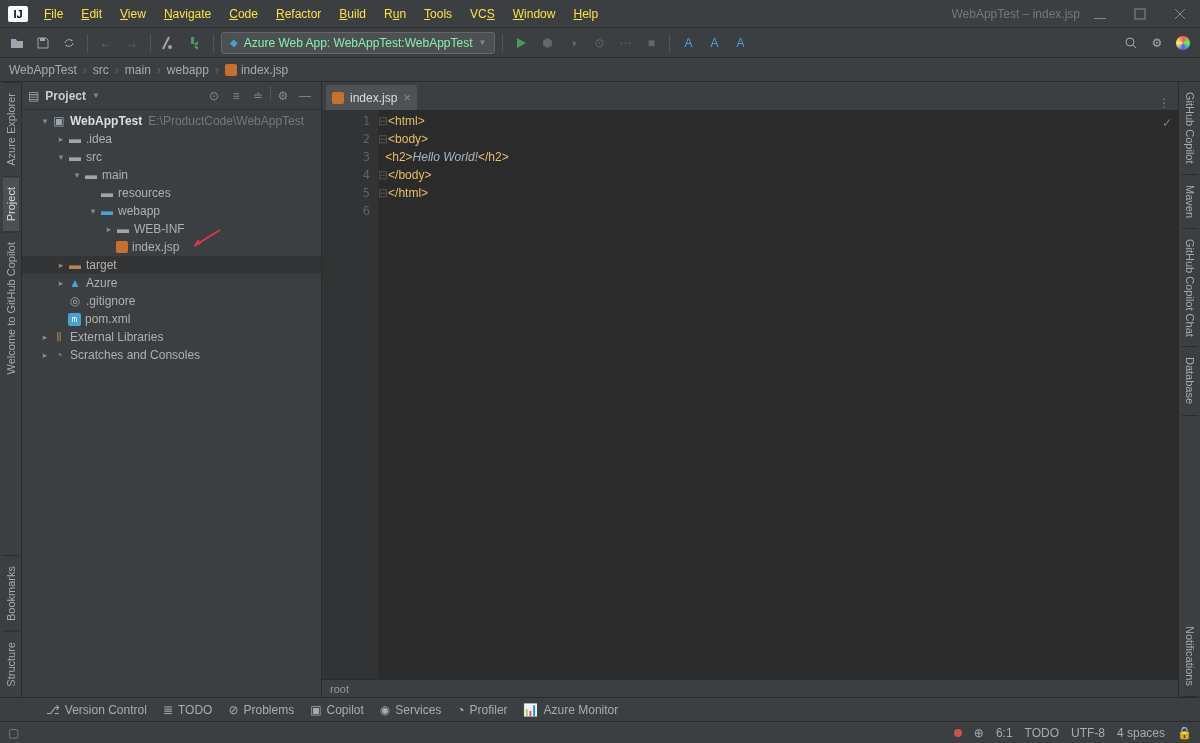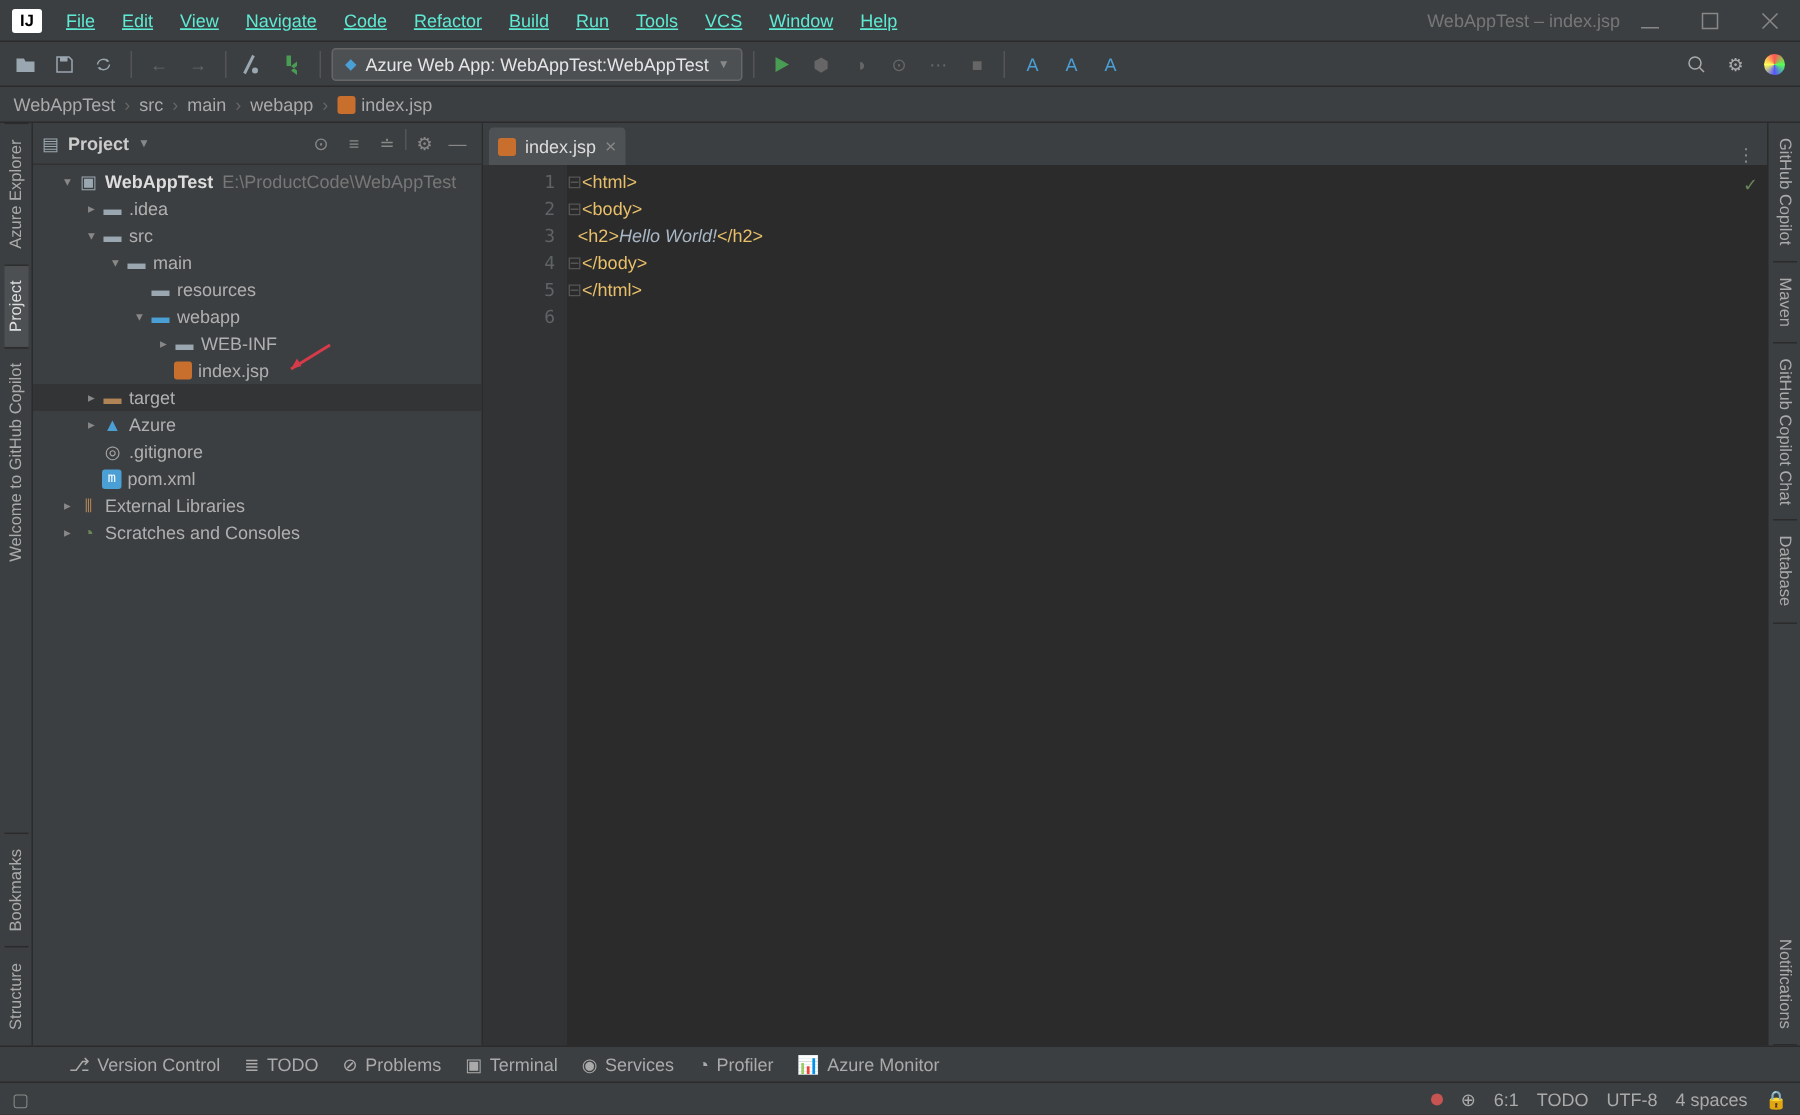--- a/index.html
+++ b/index.html
@@ -3,34 +3,34 @@
 <meta charset="utf-8">
 <style>
 * { margin:0; padding:0; box-sizing:border-box; font-family:"Segoe UI",Arial,sans-serif; }
 html,body { width:1200px; height:743px; background:#3c3f41; color:#bbbbbb; font-size:12px; overflow:hidden; }
 .root { width:100%; height:100%; display:flex; flex-direction:column; background:#3c3f41; }
 
 
 .titlebar { height:28px; display:flex; align-items:center; background:#3c3f41; border-bottom:1px solid #2b2b2b; }
 .app-icon { width:20px; height:16px; margin:16px 8px; background:#fff; border-radius:2px; display:flex; align-items:center; justify-content:center; color:#000; font-weight:bold; font-size:11px; }
 .menubar { display:flex; gap:2px; }
-.menubar span { padding:3px 8px; cursor:pointer; color:#5eead4;text-decoration:underline; }
+.menubar span { padding:3px 8px; cursor:pointer; color:#fde047; }
 .menubar span u { text-decoration:underline; }
 .title-center { flex:1; text-align:right; color:#777; }
 .win-controls { display:flex; gap:0; }
 .win-controls div { width:40px; height:28px; display:flex; align-items:center; justify-content:center; color:#888; }
 .win-controls svg { width:12px; height:12px; }
 
 
 .toolbar { height:30px; display:flex; align-items:center; background:#3c3f41; border-bottom:1px solid #2b2b2b; padding:0 6px; gap:4px; }
 .toolbar .ticon { width:22px; height:22px; display:flex; align-items:center; justify-content:center; color:#888; }
 .toolbar .divider { width:1px; height:18px; background:#555; margin:0 3px; }
 .run-config { height:22px; background:#4c5052; border:1px solid #666; border-radius:3px; display:flex; align-items:center; padding:0 8px; gap:6px; min-width:230px; }
 .run-config .azure-glyph { color:#4a9fd5; font-size:10px; }
-.run-config span.lbl { color:#e5e5e5; }
+.run-config span.lbl { color:#86efac; }
 .toolbar .runbtn { color:#499c54; }
 .toolbar-right { margin-left:auto; display:flex; gap:4px; }
 
 
 .navbar { height:24px; display:flex; align-items:center; background:#3c3f41; border-bottom:1px solid #2b2b2b; padding:0 6px; }
 .crumb { display:flex; align-items:center; gap:4px; color:#aaa; padding:0 3px; }
 .crumb .sep { color:#666; margin-left:2px; }
 .crumb .jsp-ico { width:12px;height:12px;background:#c96f2e;border-radius:2px; }
 
 
@@ -397,20 +397,23 @@
       <div class="gutter-l"></div>
       <div class="gutter-num">1<br>2<br>3<br>4<br>5<br>6</div>
       <div class="code"><span class="fold">⊟</span><span class="tag">&lt;html&gt;</span>
 <span class="fold">⊟</span><span class="tag">&lt;body&gt;</span>
  <span class="tag">&lt;h2&gt;</span><span class="txt">Hello World!</span><span class="tag">&lt;/h2&gt;</span>
 <span class="fold">⊟</span><span class="tag">&lt;/body&gt;</span>
 <span class="fold">⊟</span><span class="tag">&lt;/html&gt;</span>
 </div>
       <div class="ed-marker">✓</div>
     </div>
+    <div class="ed-footer">
+          <span>root</span>
+        </div>
   </div>
 
   <div class="right-rail">
     <div class="rail-item">
           <span>GitHub Copilot</span>
         </div>
     <div class="rail-item">
           <span>Maven</span>
         </div>
     <div class="rail-item">
@@ -435,21 +438,21 @@
   <div class="bt-item">
         <span>≣</span>
         <span>TODO</span>
       </div>
   <div class="bt-item">
         <span>⊘</span>
         <span>Problems</span>
       </div>
   <div class="bt-item">
         <span>▣</span>
-        <span>Terminal</span>
+        <span>Copilot</span>
       </div>
   <div class="bt-item">
         <span>◉</span>
         <span>Services</span>
       </div>
   <div class="bt-item">
         <span>◔</span>
         <span>Profiler</span>
       </div>
   <div class="bt-item">

